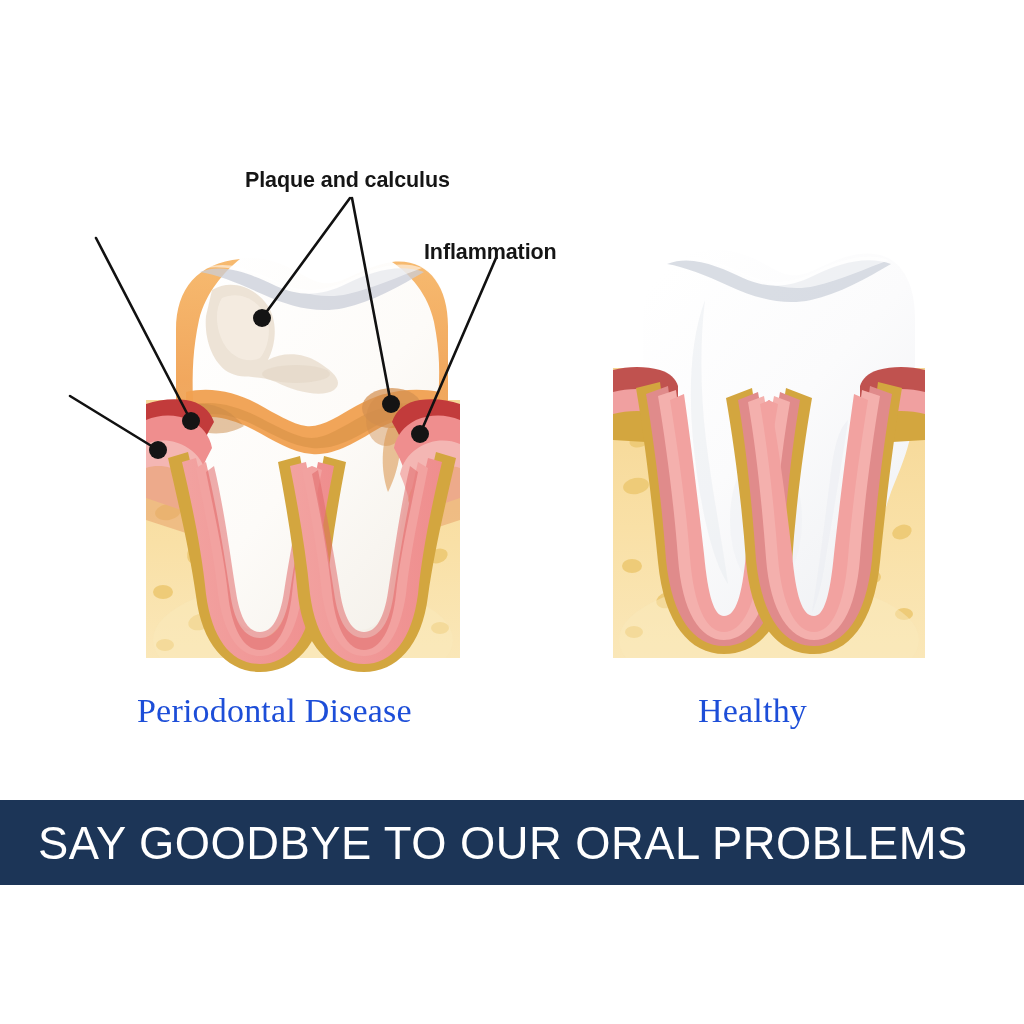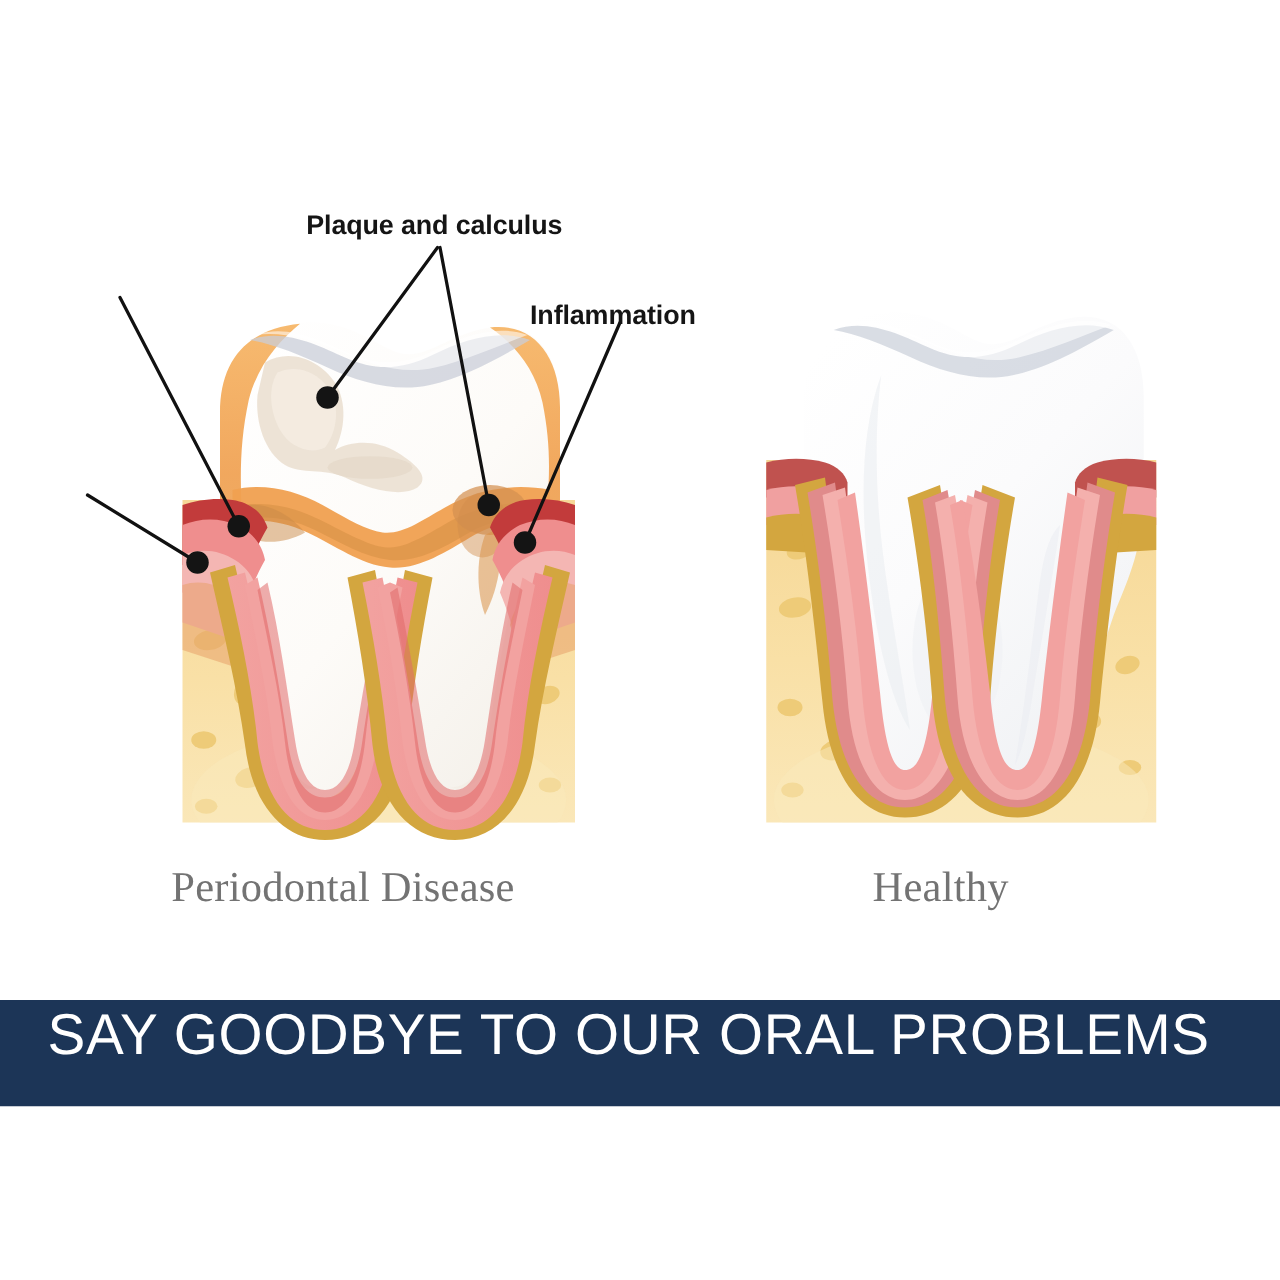--- a/index.html
+++ b/index.html
@@ -10,21 +10,21 @@
     overflow:hidden;
     position:relative;
   }
   #stage{position:absolute;left:0;top:0;width:1024px;height:1024px;}
   .fig-svg{position:absolute;left:0;top:0;width:1024px;height:1024px;}
 
   .caption{
     position:absolute;
     font-family:"Liberation Serif", serif;
     font-size:34px;
-    color:#737373;
+    color:#1d4ed8;
     white-space:nowrap;
     letter-spacing:0.2px;
     text-align:right;
   }
   #caption-disease{left:137px;top:692px;}
   #caption-healthy{left:698px;top:692px;}
 
   .callout{
     position:absolute;
     font-family:"Liberation Sans", sans-serif;
@@ -38,21 +38,21 @@
   #label-deepening-pocket{left:26px;top:207px;}
   #label-plaque-calculus{left:245px;top:168px;}
   #label-inflammation{left:424px;top:240px;}
   #label-reduced-bone{left:29px;top:335px;}
 
   #banner{
     position:absolute;
     left:0;top:800px;
     width:1024px;height:85px;
     background:#1c3557;
-    display:flex;
+    display:flex;align-items:center;
   }
   #banner-text{
     color:#ffffff;
     font-family:"Liberation Sans", sans-serif;
     font-size:46px;
     letter-spacing:0.5px;
     margin-left:38px;
     white-space:nowrap;
     transform:scaleX(0.985);
     transform-origin:left center;

